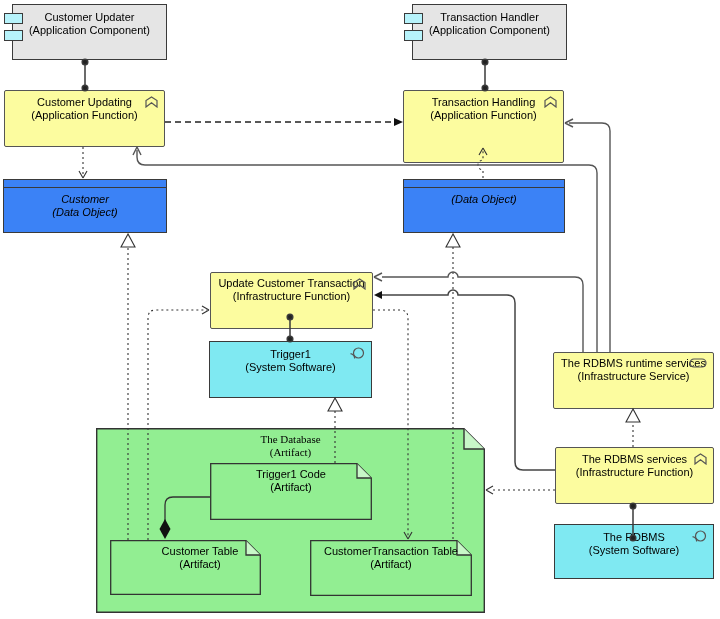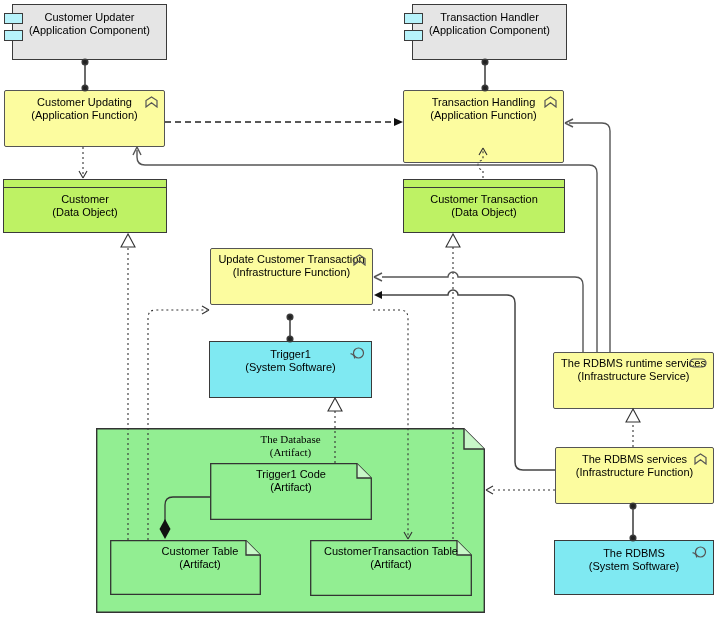--- a/index.html
+++ b/index.html
@@ -4,21 +4,21 @@
 <style>
   html,body{margin:0;padding:0;background:#fff;}
   #canvas{position:relative;width:720px;height:619px;background:#fff;overflow:hidden;
           font-family:"Liberation Sans",sans-serif;}
   .node{position:absolute;box-sizing:border-box;font-size:11px;line-height:13px;
         text-align:center;color:#000;}
   .lbl{position:relative;z-index:3;padding:0 4px;}
   .comp{background:#e5e5e5;border:1.3px solid #3a3a3a;padding-top:6px;}
   .soft{background:#7fe9f2;border:1.3px solid #3a3a3a;padding-top:6px;}
   .func{background:#fcfc9f;border:1.3px solid #555;border-radius:2px;padding-top:5px;}
-  .data{background:#bef264;border:1.3px solid #3a3a3a;}
+  .data{background:#3b82f6;border:1.3px solid #3a3a3a;font-style:italic;}
   .data .band{height:7px;border-bottom:1.3px solid #3a3a3a;}
   .data .lbl{padding-top:5px;}
   .artifact{background:transparent;border:none;}
   .artifact .shape{position:absolute;left:0;top:0;z-index:1;}
   .artifact .lbl{padding-top:5px;}
   
   .cicon i{position:absolute;left:-9px;width:17px;height:9px;background:#b7f3fb;
            border:1.2px solid #3a3a3a;display:block;z-index:4;}
   .cicon i:first-child{top:8px;} .cicon i:last-child{top:25px;}
   .corner-icon{position:absolute;top:5px;right:6px;z-index:4;}
@@ -114,26 +114,25 @@
     <div class="band"></div>
     <div class="lbl">
       <div>Customer</div>
       <div>(Data Object)</div>
     </div>
   </div>
 
   <div class="node data" style="left:403px;top:179px;width:162px;height:54px;">
     <div class="band"></div>
     <div class="lbl">
-      <div>Customer Transaction</div>
       <div>(Data Object)</div>
     </div>
   </div>
 
-  <div class="node func" style="left:210px;top:248px;width:163px;height:57px;padding-top:4px;">
+  <div class="node func" style="left:210px;top:272px;width:163px;height:57px;padding-top:4px;">
     <svg class="corner-icon" width="13" height="12">
       <path d="M1,11 V4.5 L6.5,1 L12,4.5 V11 L6.5,6.8 Z" fill="none" stroke="#555" stroke-width="1.2"></path>
     </svg>
     <div class="lbl">
       <div>Update Customer Transaction</div>
       <div>(Infrastructure Function)</div>
     </div>
   </div>
 
   <div class="node soft" style="left:209px;top:341px;width:163px;height:57px;">
@@ -160,21 +159,21 @@
   <div class="node func" style="left:555px;top:447px;width:159px;height:57px;">
     <svg class="corner-icon" width="13" height="12">
       <path d="M1,11 V4.5 L6.5,1 L12,4.5 V11 L6.5,6.8 Z" fill="none" stroke="#555" stroke-width="1.2"></path>
     </svg>
     <div class="lbl">
       <div>The RDBMS services</div>
       <div>(Infrastructure Function)</div>
     </div>
   </div>
 
-  <div class="node soft" style="left:554px;top:540px;width:160px;height:55px;">
+  <div class="node soft" style="left:554px;top:524px;width:160px;height:55px;">
     <svg class="corner-icon" width="15" height="14">
       <circle cx="8.5" cy="6" r="5" fill="none" stroke="#555" stroke-width="1.2"></circle>
       <path d="M3.6,9.2 A5,5 0 0 0 3.6,2.8" fill="none" stroke="#555" stroke-width="1.2" transform="translate(-1,3) rotate(-40 3.6 6)"></path>
     </svg>
     <div class="lbl">
       <div>The RDBMS</div>
       <div>(System Software)</div>
     </div>
   </div>
 

